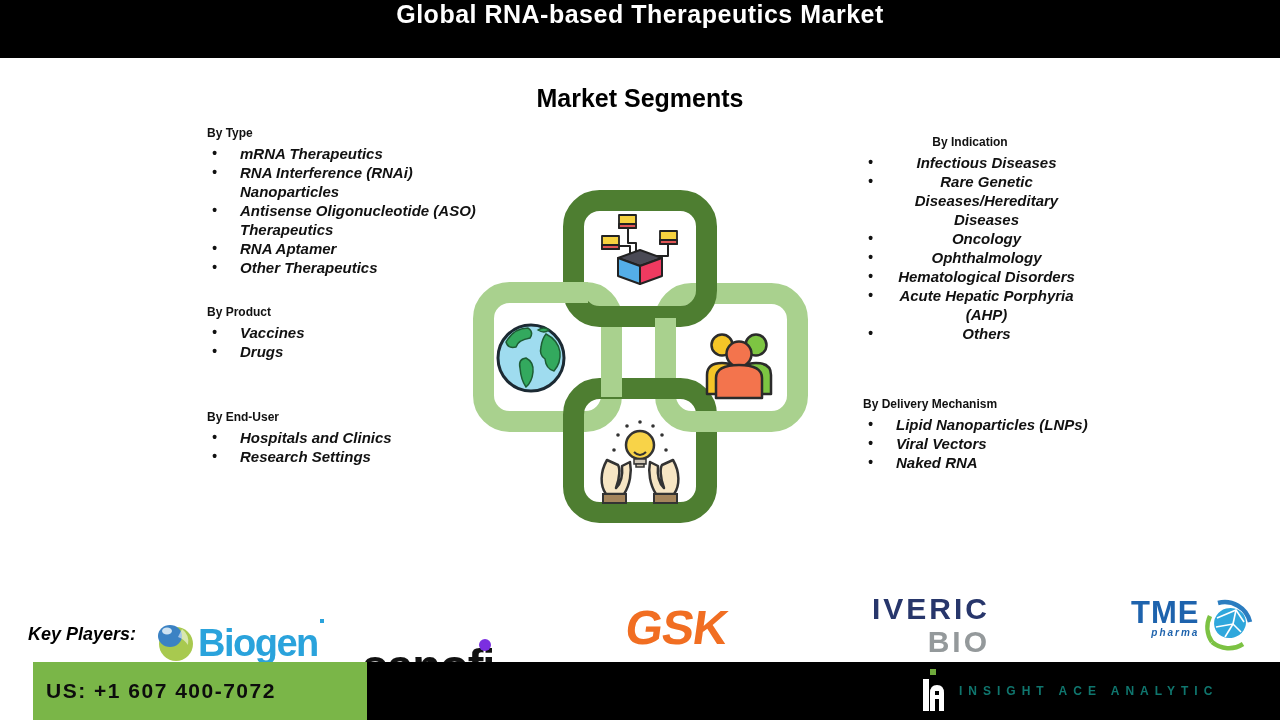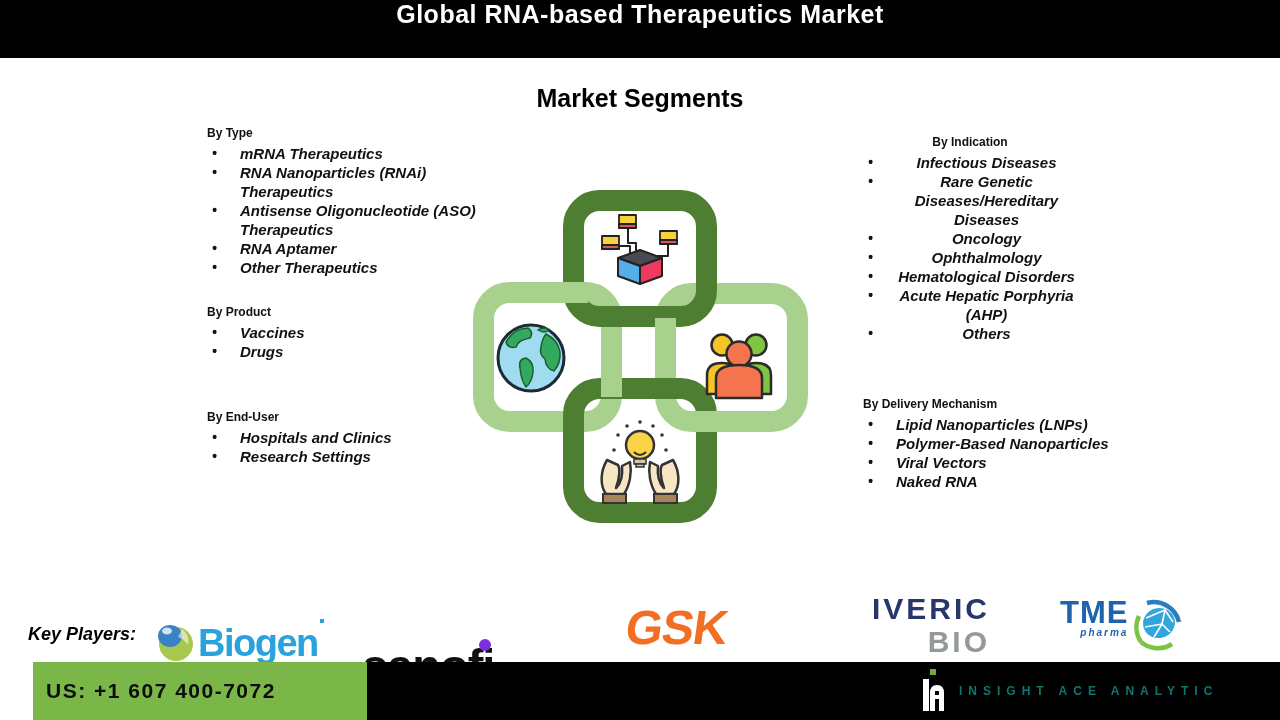--- a/index.html
+++ b/index.html
@@ -38,21 +38,21 @@
   .sanofi-dot{position:absolute;width:12px;height:12px;border-radius:50%;background:#7b2fe0;}
   .sanofi-dot.bl{left:-5px;bottom:6px;}
   .sanofi-dot.tr{right:3px;top:1px;}
   .logo-gsk{left:626px;top:600px;}
   .gsk-text{display:inline-block;font-size:48px;font-weight:bold;color:#f16e22;
             letter-spacing:-1px;transform:skewX(-8deg);line-height:56px;}
   .logo-iveric{left:872px;top:592px;line-height:33px;font-weight:bold;letter-spacing:3px;font-size:30px;}
   .iveric-l1{color:#27366b;}
   .iveric-l2{color:#94999b;text-align:right;}
   .iveric-dot{position:absolute;left:2px;top:74px;width:6px;height:6px;background:#6faa3c;}
-  .logo-tme{left:1060px;top:597px;display:flex;align-items:flex-start;}
+  .logo-tme{left:1131px;top:597px;display:flex;align-items:flex-start;}
   .tme-col{display:flex;flex-direction:column;align-items:flex-end;}
   .tme-text{font-size:31px;font-weight:bold;color:#1e63ad;letter-spacing:1px;line-height:32px;}
   .tme-sub{font-size:10px;font-weight:bold;color:#1e63ad;letter-spacing:2px;margin-top:-2px;font-style:italic;}
 
   
   .phone-box{left:33px;top:662px;width:394px;height:58px;background:#7ab648;display:flex;
              align-items:center;padding-left:13px;box-sizing:border-box;}
   .phone-text{font-size:21px;font-weight:bold;color:#0d0d0d;letter-spacing:1.5px;}
   .footer-black{left:367px;top:662px;width:913px;height:58px;background:#000;}
   .ia-logo{position:absolute;left:553px;top:7px;}
@@ -65,21 +65,21 @@
 <div class="abs header-bar">
   <span class="header-title">Global RNA-based Therapeutics Market</span>
 </div>
 
 <div class="abs subtitle">Market Segments</div>
 
 <div class="abs seg seg-type">
   <h3>By Type</h3>
   <ul>
     <li>mRNA Therapeutics</li>
-    <li>RNA Nanoparticles (RNAi) Therapeutics</li>
+    <li>RNA Interference (RNAi) Nanoparticles</li>
     <li>Antisense Oligonucleotide (ASO) Therapeutics</li>
     <li>RNA Aptamer</li>
     <li>Other Therapeutics</li>
   </ul>
 </div>
 
 <div class="abs seg seg-product">
   <h3>By Product</h3>
   <ul>
     <li>Vaccines</li>
@@ -105,21 +105,20 @@
     <li>Hematological Disorders</li>
     <li>Acute Hepatic Porphyria (AHP)</li>
     <li>Others</li>
   </ul>
 </div>
 
 <div class="abs seg seg-delivery">
   <h3>By Delivery Mechanism</h3>
   <ul>
     <li>Lipid Nanoparticles (LNPs)</li>
-    <li>Polymer-Based Nanoparticles</li>
     <li>Viral Vectors</li>
     <li>Naked RNA</li>
   </ul>
 </div>
 
 <svg class="abs center-art" width="344" height="350" viewBox="0 0 344 350">
 
   <g>
     <rect x="15.5" y="110.5" width="128" height="129" rx="26" fill="none" stroke="#a9d18e" stroke-width="21"></rect>
   </g>

